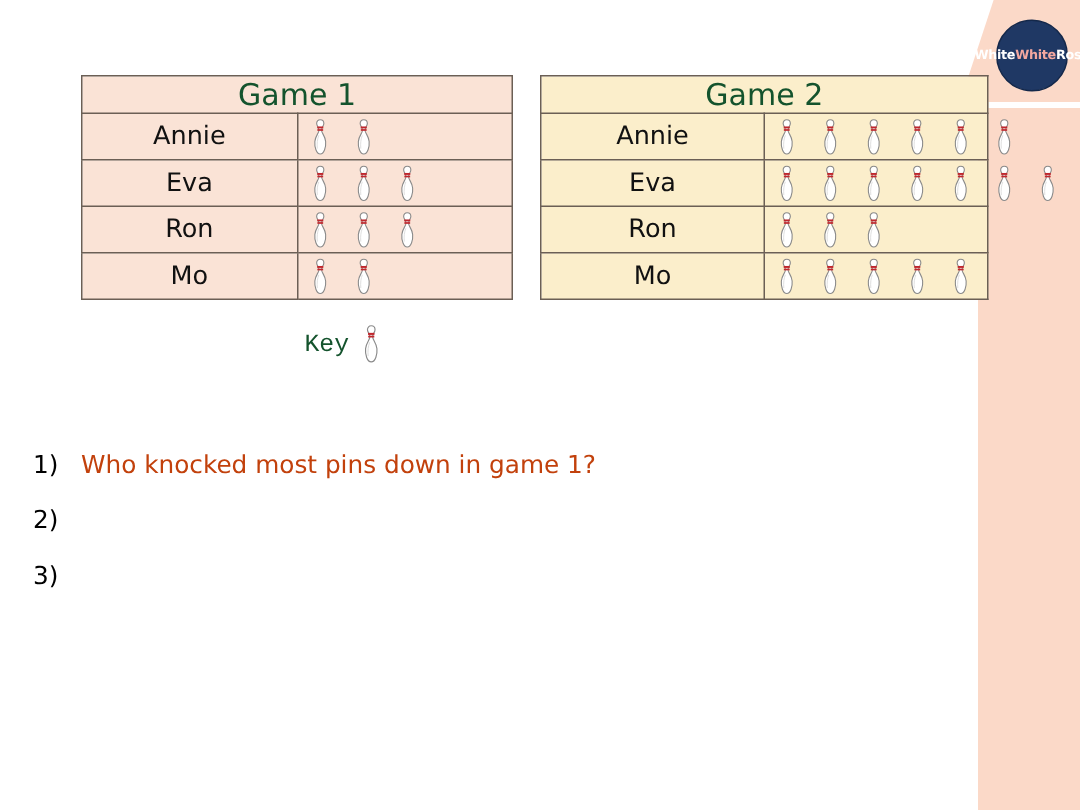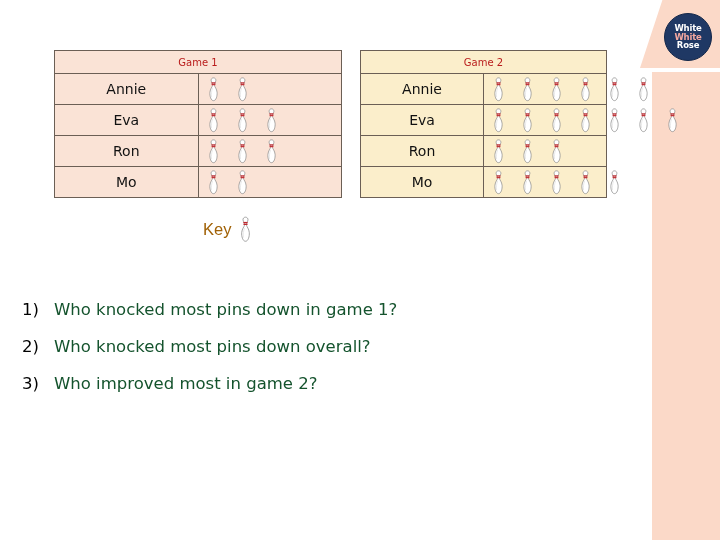--- a/index.html
+++ b/index.html
@@ -46,21 +46,21 @@
   #logo {
     position: absolute;
     top: 13px;
     right: 8px;
     width: 46px;
     height: 46px;
     border-radius: 50%;
     background: #1f3864;
     border: 1.5px solid #14284a;
     display: flex;
-    flex-direction: column;
+    flex-direction: row;
     align-items: center;
     justify-content: center;
     line-height: 1.02;
   }
   #logo span {
     font-family: "DejaVu Sans", sans-serif;
     font-size: 8.5px;
     font-weight: bold;
     letter-spacing: -0.2px;
   }
@@ -68,41 +68,41 @@
   .logo-rose  { color: #f4a8a0; }
 
   
   .pictogram {
     position: absolute;
     border-collapse: collapse;
     border: 1.5px solid #7a6a5e;
     table-layout: fixed;
   }
   #table-game-1 { left: 54px; top: 50px; width: 288px; }
-  #table-game-2 { left: 360px; top: 50px; width: 247px; }
+  #table-game-2 { left: 360px; top: 50px; width: 299px; }
 
   .pictogram td, .pictogram th {
     border: 1.2px solid #6b5f55;
     padding: 0;
     margin: 0;
   }
   .game-title {
     height: 22px;
     text-align: center;
     font-family: "DejaVu Sans", sans-serif;
-    font-size: 10px;
+    font-size: 20px;
     font-weight: normal;
-    color: #b91c1c;
+    color: #14532d;
   }
   .name-cell {
     width: 72px;
     height: 30px;
     text-align: center;
     font-family: "DejaVu Sans", sans-serif;
-    font-size: 14px;
+    font-size: 17px;
     color: #111111;
     white-space: nowrap;
   }
   .pins-cell {
     height: 30px;
     vertical-align: middle;
     padding-left: 5px;
   }
   .pin-row-inner {
     display: flex;
@@ -127,23 +127,23 @@
   
   #key-line {
     position: absolute;
     left: 203px;
     top: 213px;
     display: flex;
     align-items: center;
     height: 32px;
   }
   #key-label, #key-text {
-    font-family: Liberation Sans, sans-serif;
+    font-family: Liberation Mono, monospace;
     font-size: 16.5px;
-    color: #a16207;
+    color: #14532d;
     white-space: nowrap;
   }
   #key-pin-holder {
     margin: 0 8px 0 9px;
     display: flex;
     align-items: center;
   }
 
   
   #questions {
@@ -160,21 +160,21 @@
   .q-num {
     width: 32px;
     flex: 0 0 32px;
     font-family: "DejaVu Sans", sans-serif;
     font-size: 16.5px;
     color: #000000;
   }
   .q-text {
     font-family: "DejaVu Sans", sans-serif;
     font-size: 16.5px;
-    color: #14532d;
+    color: #c2410c;
     white-space: nowrap;
   }
 </style>
 </head>
 <body>
 
 <div id="right-panel-wrap">
   <div class="panel-top-shape"></div>
   <div class="panel-body-shape"></div>
 </div>
@@ -521,19 +521,17 @@
     </span>
 </div>
 
 <div id="questions">
     <div class="question-row">
       <span class="q-num">1)</span>
       <span class="q-text">Who knocked most pins down in game 1?</span>
     </div>
     <div class="question-row">
       <span class="q-num">2)</span>
-      <span class="q-text">Who knocked most pins down overall?</span>
     </div>
     <div class="question-row">
       <span class="q-num">3)</span>
-      <span class="q-text">Who improved most in game 2?</span>
     </div>
   </div>
 
 </body></html>

